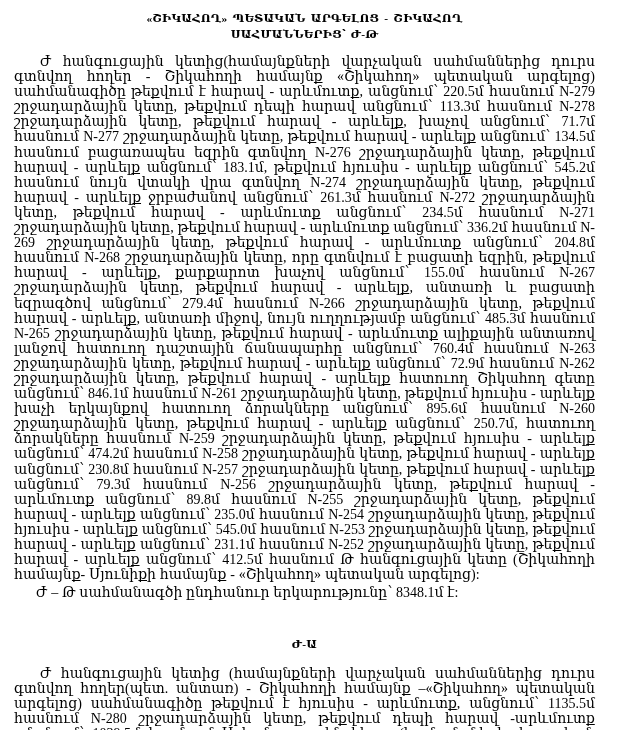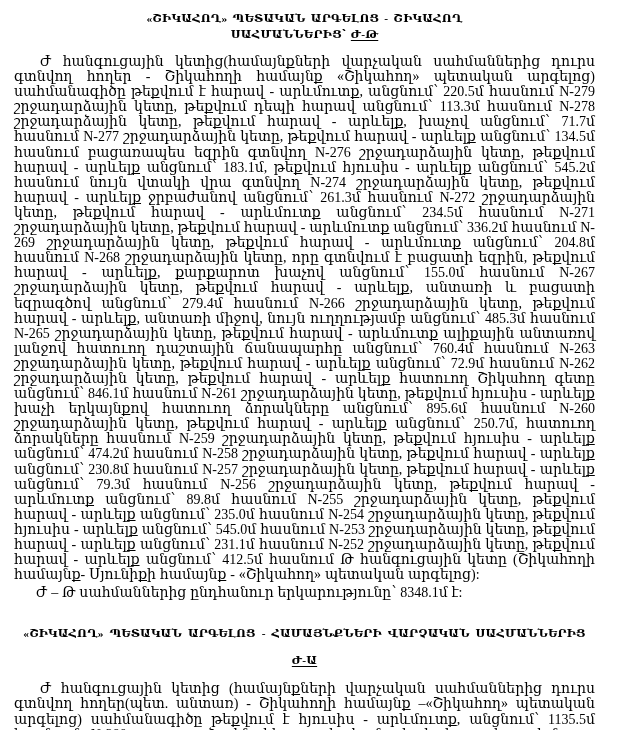--- a/index.html
+++ b/index.html
@@ -33,21 +33,20 @@
     margin: 0;
     word-spacing: 2px;
   }
   .heading-1 {
     padding-top: 11px;
   }
   .heading-line {
     display: block;
   }
   .underline {
-    text-decoration: underline;
     text-underline-offset: 2px;
   }
   .body-text {
     text-align: justify;
     text-justify: inter-word;
     font-size: 14px;
     line-height: 15.1px;
     margin: 0;
     text-indent: 26px;
     hyphens: none;
@@ -81,22 +80,21 @@
 
 <div class="page">
 
   <div class="heading heading-1">
     <span class="heading-line">«ՇԻԿԱՀՈՂ» ՊԵՏԱԿԱՆ ԱՐԳԵԼՈՑ - ՇԻԿԱՀՈՂ</span>
     <span class="heading-line"><span>ՍԱՀՄԱՆՆԵՐԻՑ՝</span> <span class="underline">Ժ-Թ</span></span>
   </div>
 
   <p class="body-text para-main">Ժ հանգուցային կետից(համայնքների վարչական սահմաններից դուրս գտնվող հողեր - Շիկահողի համայնք «Շիկահող» պետական արգելոց) սահմանագիծը թեքվում է հարավ - արևմուտք, անցնում՝ 220.5մ հասնում N-279 շրջադարձային կետը, թեքվում դեպի հարավ անցնում՝ 113.3մ հասնում N-278 շրջադարձային կետը, թեքվում հարավ - արևելք, խաչով անցնում՝ 71.7մ հասնում N-277 շրջադարձային կետը, թեքվում հարավ - արևելք անցնում՝ 134.5մ հասնում բացառապես եզրին գտնվող N-276 շրջադարձային կետը, թեքվում հարավ - արևելք անցնում՝ 183.1մ, թեքվում հյուսիս - արևելք անցնում՝ 545.2մ հասնում նույն վտակի վրա գտնվող N-274 շրջադարձային կետը, թեքվում հարավ - արևելք ջրբաժանով անցնում՝ 261.3մ հասնում N-272 շրջադարձային կետը, թեքվում հարավ - արևմուտք անցնում՝ 234.5մ հասնում N-271 շրջադարձային կետը, թեքվում հարավ - արևմուտք անցնում՝ 336.2մ հասնում N-269 շրջադարձային կետը, թեքվում հարավ - արևմուտք անցնում՝ 204.8մ հասնում N-268 շրջադարձային կետը, որը գտնվում է բացատի եզրին, թեքվում հարավ - արևելք, քարքարոտ խաչով անցնում՝ 155.0մ հասնում N-267 շրջադարձային կետը, թեքվում հարավ - արևելք, անտառի և բացատի եզրագծով անցնում՝ 279.4մ հասնում N-266 շրջադարձային կետը, թեքվում հարավ - արևելք, անտառի միջով, նույն ուղղությամբ անցնում՝ 485.3մ հասնում N-265 շրջադարձային կետը, թեքվում հարավ - արևմուտք ալիքային անտառով լանջով հատուող դաշտային ճանապարհը անցնում՝ 760.4մ հասնում N-263 շրջադարձային կետը, թեքվում հարավ - արևելք անցնում՝ 72.9մ հասնում N-262 շրջադարձային կետը, թեքվում հարավ - արևելք հատուող Շիկահող գետը անցնում՝ 846.1մ հասնում N-261 շրջադարձային կետը, թեքվում հյուսիս - արևելք խաչի երկայնքով հատուող ձորակները անցնում՝ 895.6մ հասնում N-260 շրջադարձային կետը, թեքվում հարավ - արևելք անցնում՝ 250.7մ, հատուող ձորակները հասնում N-259 շրջադարձային կետը, թեքվում հյուսիս - արևելք անցնում՝ 474.2մ հասնում N-258 շրջադարձային կետը, թեքվում հարավ - արևելք անցնում՝ 230.8մ հասնում N-257 շրջադարձային կետը, թեքվում հարավ - արևելք անցնում՝ 79.3մ հասնում N-256 շրջադարձային կետը, թեքվում հարավ - արևմուտք անցնում՝ 89.8մ հասնում N-255 շրջադարձային կետը, թեքվում հարավ - արևելք անցնում՝ 235.0մ հասնում N-254 շրջադարձային կետը, թեքվում հյուսիս - արևելք անցնում՝ 545.0մ հասնում N-253 շրջադարձային կետը, թեքվում հարավ - արևելք անցնում՝ 231.1մ հասնում N-252 շրջադարձային կետը, թեքվում հարավ - արևելք անցնում՝ 412.5մ հասնում Թ հանգուցային կետը (Շիկահողի համայնք- Սյունիքի համայնք - «Շիկահող» պետական արգելոց):</p>
 
-  <p class="body-text para-total">Ժ – Թ սահմաններից ընդհանուր երկարությունը՝ 8348.1մ է:</p>
+  <p class="body-text para-total">Ժ – Թ սահմանագծի ընդհանուր երկարությունը՝ 8348.1մ է:</p>
 
   <div class="heading heading-2">
-    <span class="heading-line wide">«ՇԻԿԱՀՈՂ» ՊԵՏԱԿԱՆ ԱՐԳԵԼՈՑ - ՀԱՄԱՅՆՔՆԵՐԻ ՎԱՐՉԱԿԱՆ ՍԱՀՄԱՆՆԵՐԻՑ</span>
     <span class="sub-letters underline">Ժ-Ա</span>
   </div>
 
   <p class="body-text para-second">Ժ հանգուցային կետից (համայնքների վարչական սահմաններից դուրս գտնվող հողեր(պետ. անտառ) - Շիկահողի համայնք –«Շիկահող» պետական արգելոց) սահմանագիծը թեքվում է հյուսիս - արևմուտք, անցնում՝ 1135.5մ հասնում N-280 շրջադարձային կետը, թեքվում դեպի հարավ -արևմուտք անցնում՝ 1039.5մ հասնում Ա հանգուցային կետը (համայնքների վարչական սահմաններից դուրս գտնվող հողեր (Շիկահողի նախկին II հատված) – համայնքների վարչական սահմաններից դուրս գտնվող հողեր(պետ. անտառ) - «Շիկահող» պետական արգելոց):</p>
 
 </div>
 
 </body></html>

